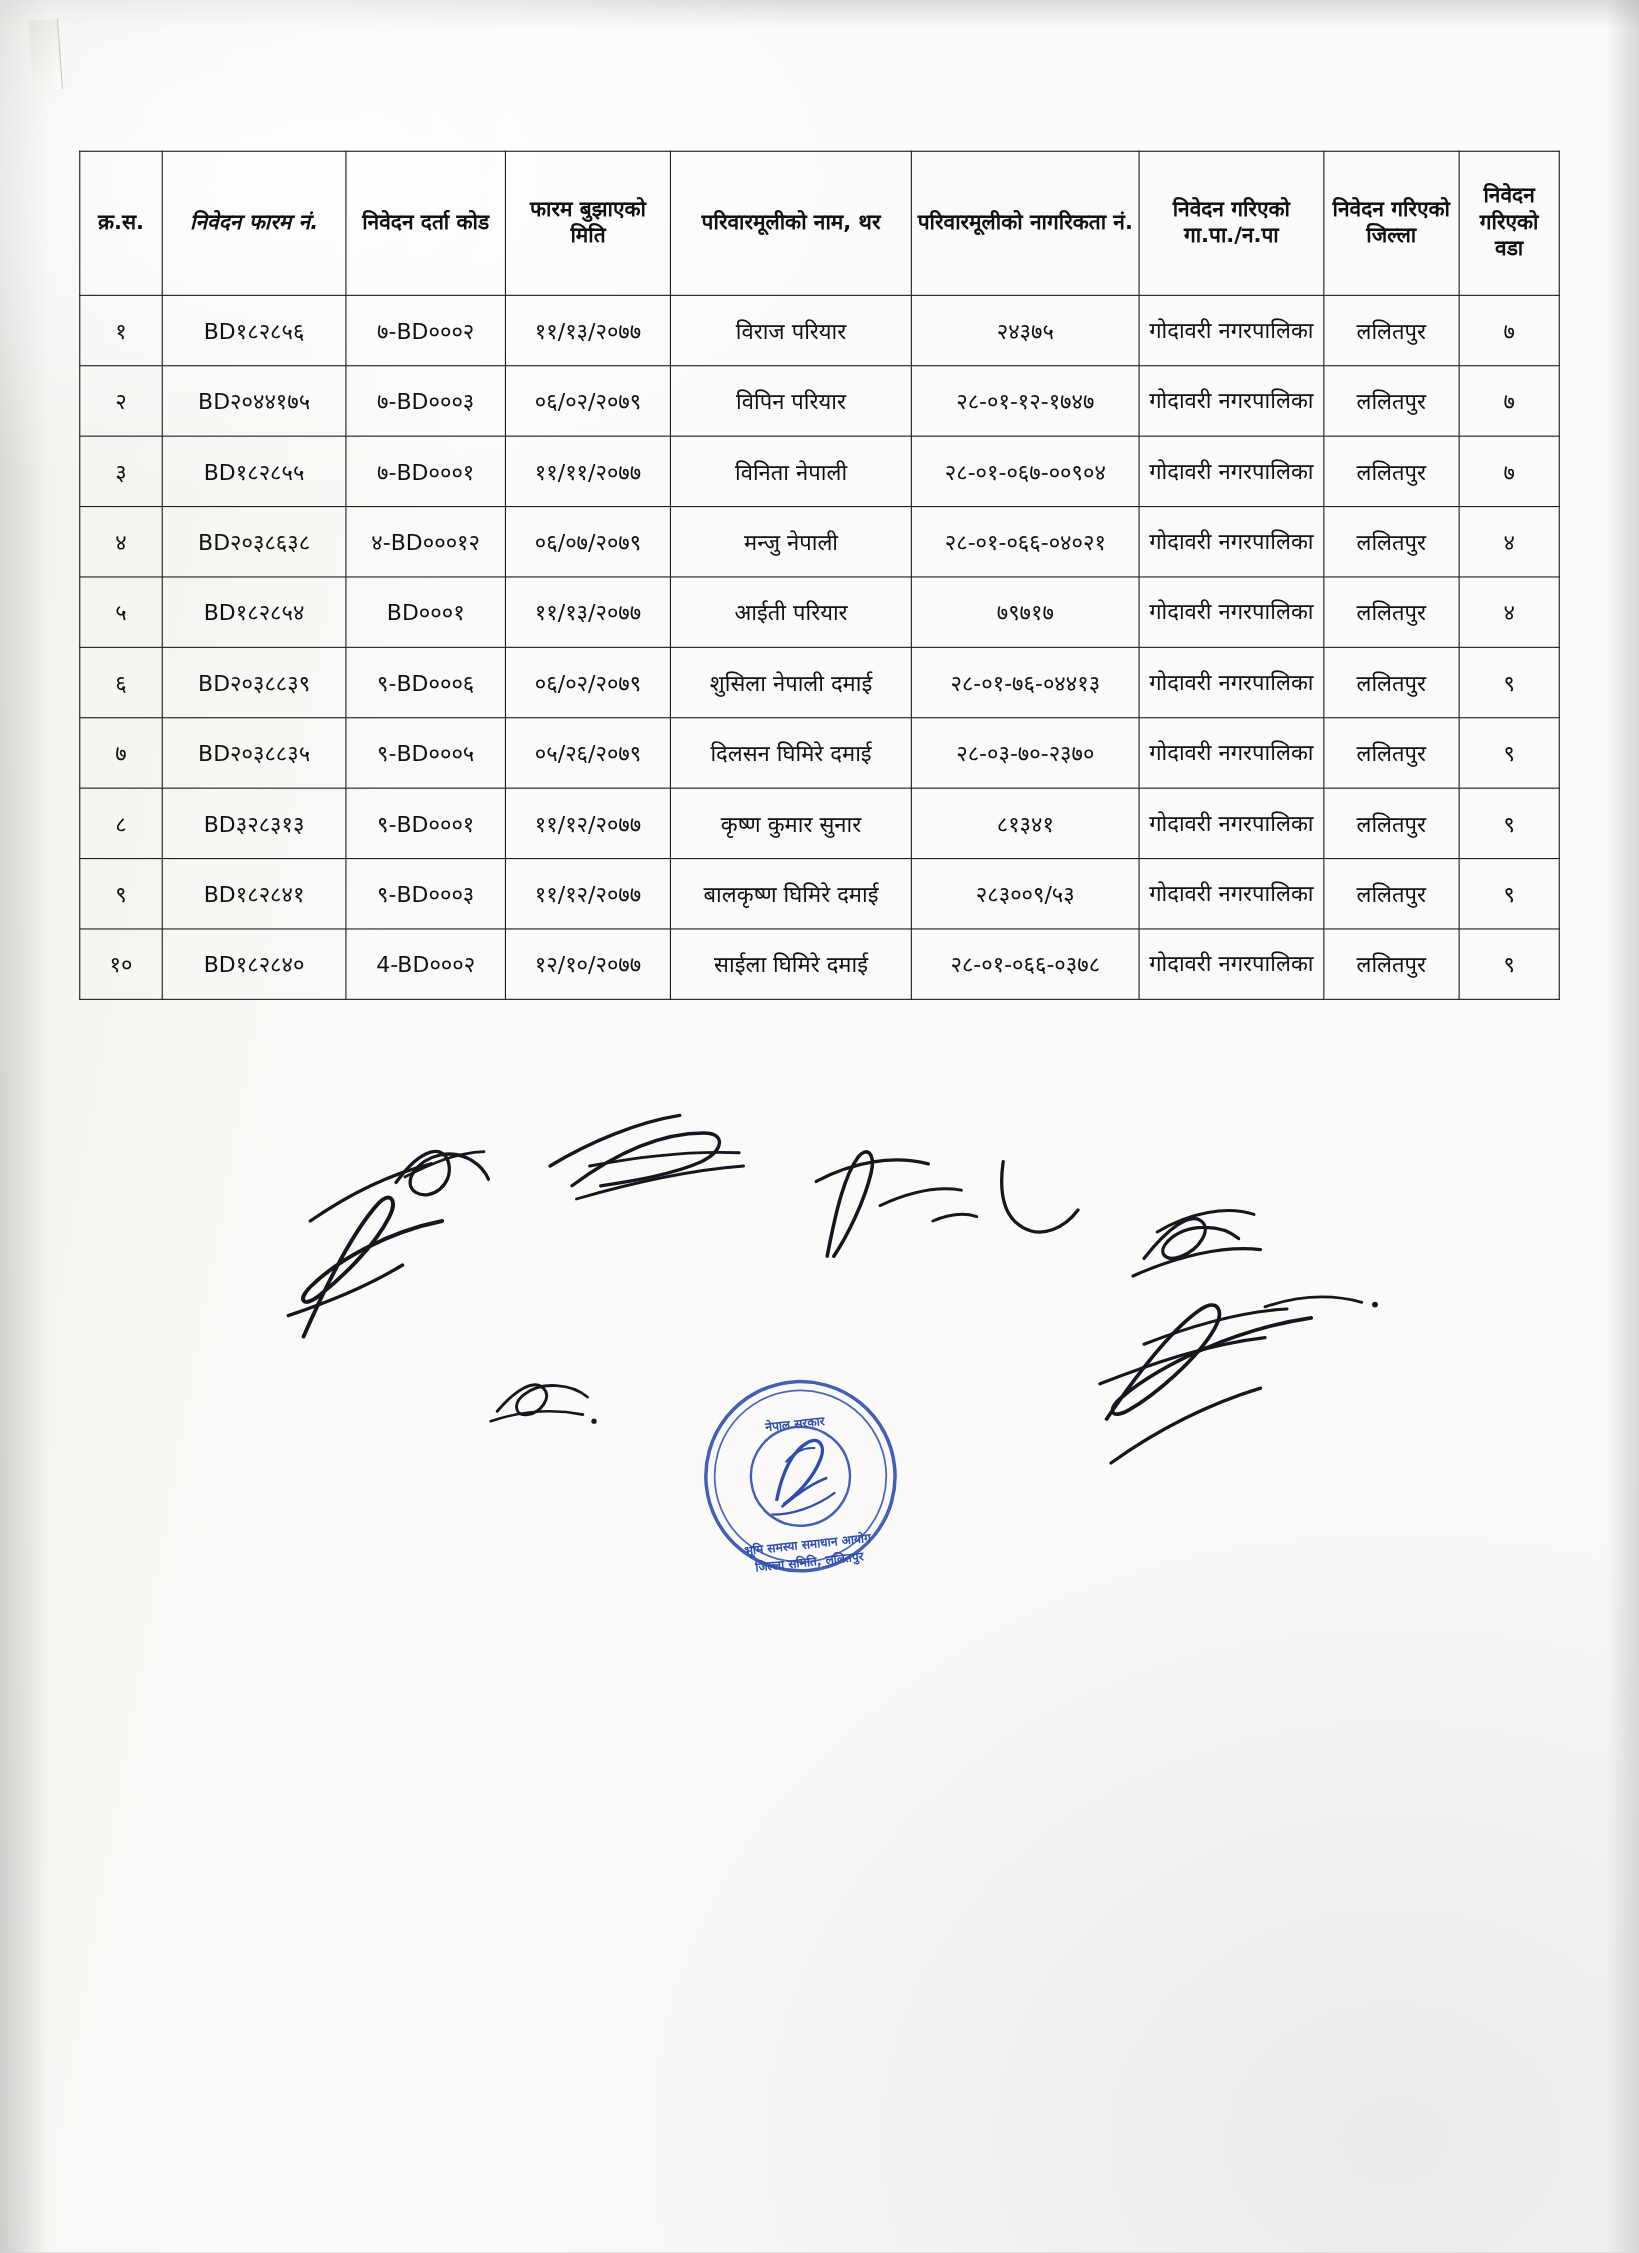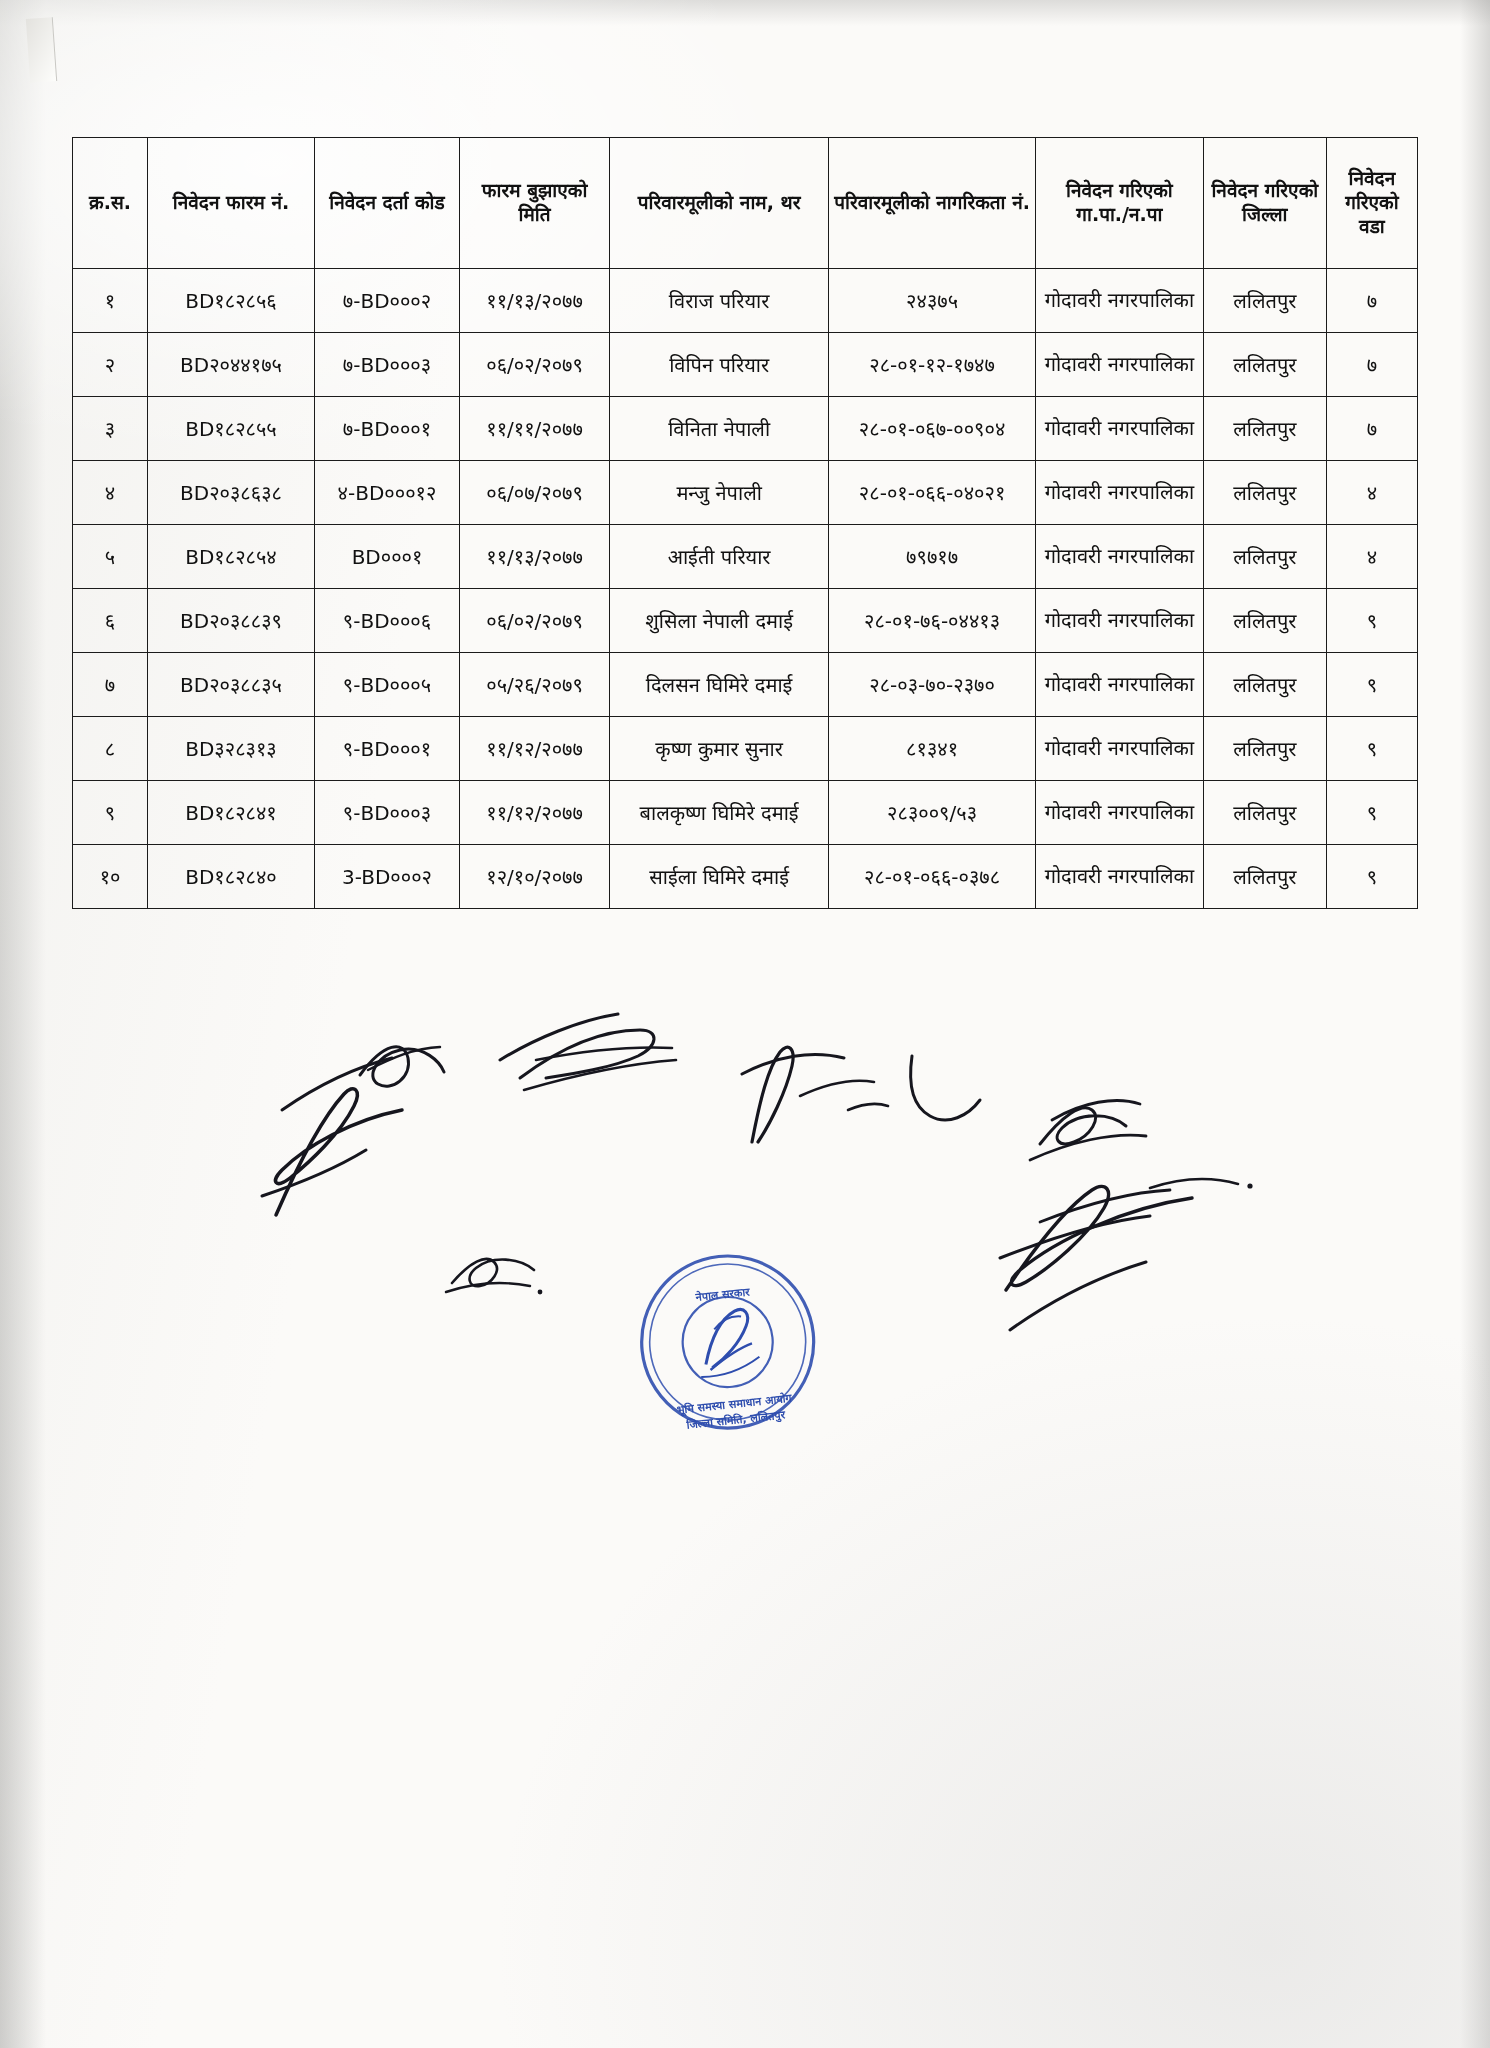--- a/index.html
+++ b/index.html
@@ -105,21 +105,21 @@
   td.c-form     { width: 180px; font-size: 20.5px; }
   td.c-code     { width: 150px; font-size: 20.5px; }
   td.c-date     { width: 158px; font-size: 20.5px; }
   td.c-name     { width: 230px; text-align: left; padding-left: 18px; font-size: 21px; }
   td.c-citz     { width: 218px; line-height: 1.2; white-space: normal; font-size: 20.5px; }
   td.c-pal      { width: 160px; line-height: 1.15; font-size: 19px; white-space: normal; }
   td.c-dist     { width: 134px; font-size: 20px; font-family: Liberation Serif, serif; }
   td.c-ward     { width: 92px; font-size: 20px; }
 
   th.h-sn    { width: 74px; vertical-align: bottom; padding-bottom: 24px;}
-  th.h-form  { width: 180px; vertical-align: bottom; padding-bottom: 16px;}
+  th.h-form  { width: 180px; vertical-align: bottom; padding-bottom: 16px; font-style: italic;}
   th.h-code  { width: 150px; vertical-align: bottom; padding-bottom: 20px;}
   th.h-date  { width: 158px; vertical-align: bottom; padding-bottom: 20px;}
   th.h-name  { width: 230px; vertical-align: bottom; padding-bottom: 22px;}
   th.h-citz  { width: 218px; vertical-align: bottom; padding-bottom: 18px;}
   th.h-pal   { width: 160px; vertical-align: bottom; padding-bottom: 16px;}
   th.h-dist  { width: 134px; vertical-align: bottom; padding-bottom: 24px;}
   th.h-ward  { width: 92px;  vertical-align: bottom; padding-bottom: 14px;}
 
   
   .sig-layer {
@@ -262,21 +262,21 @@
           <td class="c-date">११/१२/२०७७</td>
           <td class="c-name">बालकृष्ण घिमिरे दमाई</td>
           <td class="c-citz">२८३००९/५३</td>
           <td class="c-pal">गोदावरी नगरपालिका</td>
           <td class="c-dist">ललितपुर</td>
           <td class="c-ward">९</td>
         </tr>
         <tr>
           <td class="c-sn">१०</td>
           <td class="c-form">BD१८२८४०</td>
-          <td class="c-code">3-BD०००२</td>
+          <td class="c-code">4-BD०००२</td>
           <td class="c-date">१२/१०/२०७७</td>
           <td class="c-name">साईला घिमिरे दमाई</td>
           <td class="c-citz">२८-०१-०६६-०३७८</td>
           <td class="c-pal">गोदावरी नगरपालिका</td>
           <td class="c-dist">ललितपुर</td>
           <td class="c-ward">९</td>
         </tr>
       </tbody>
   </table>
 

